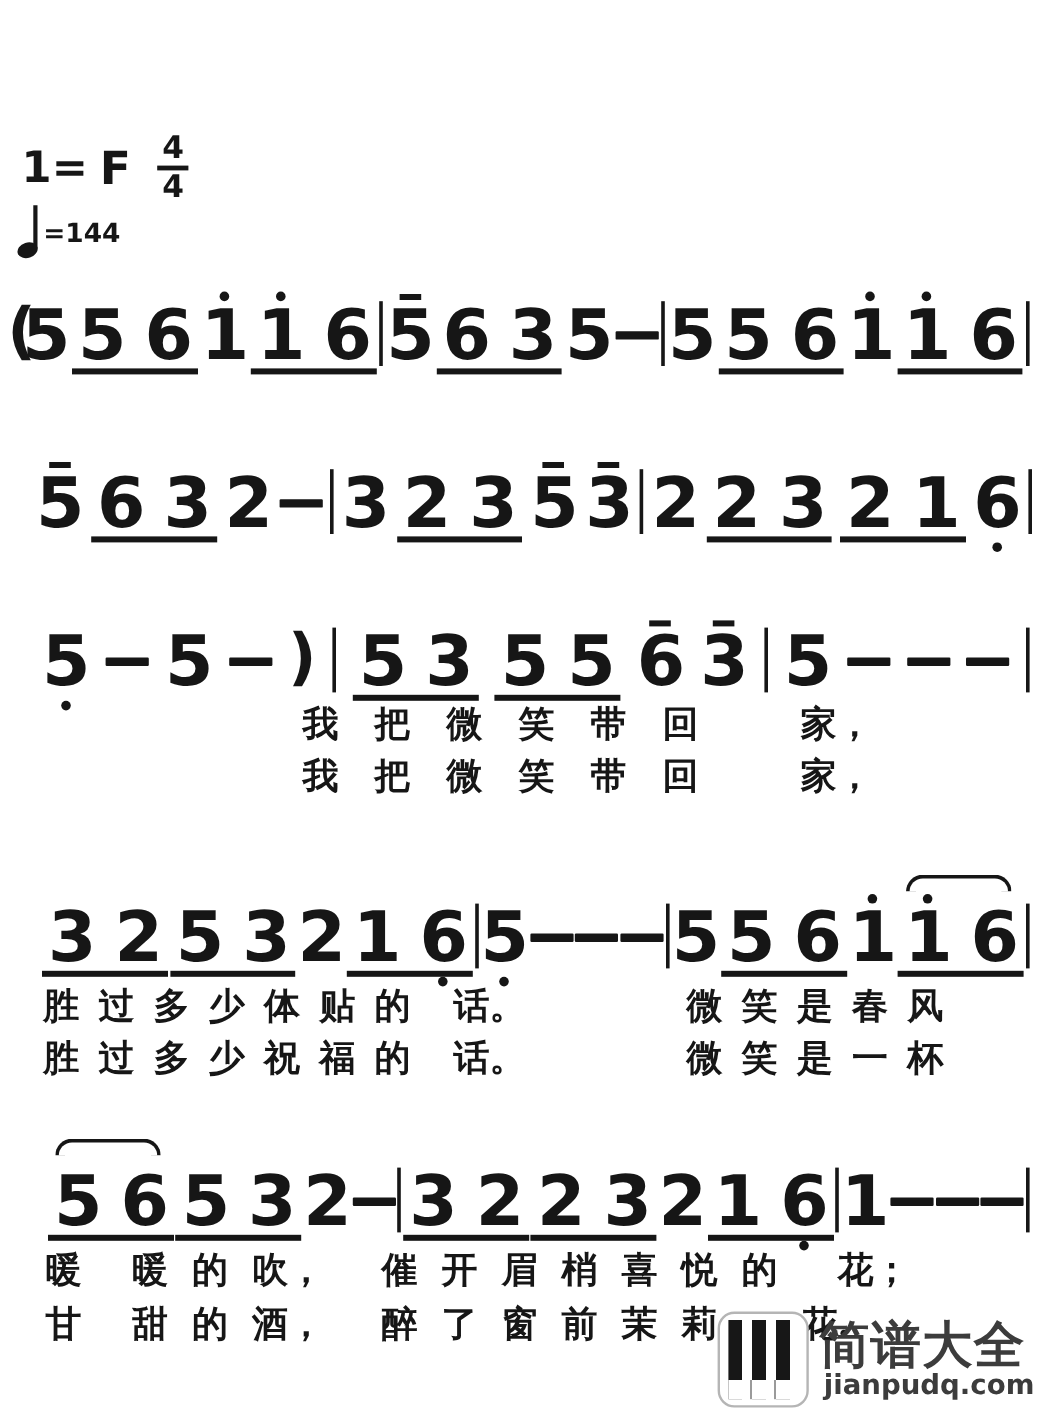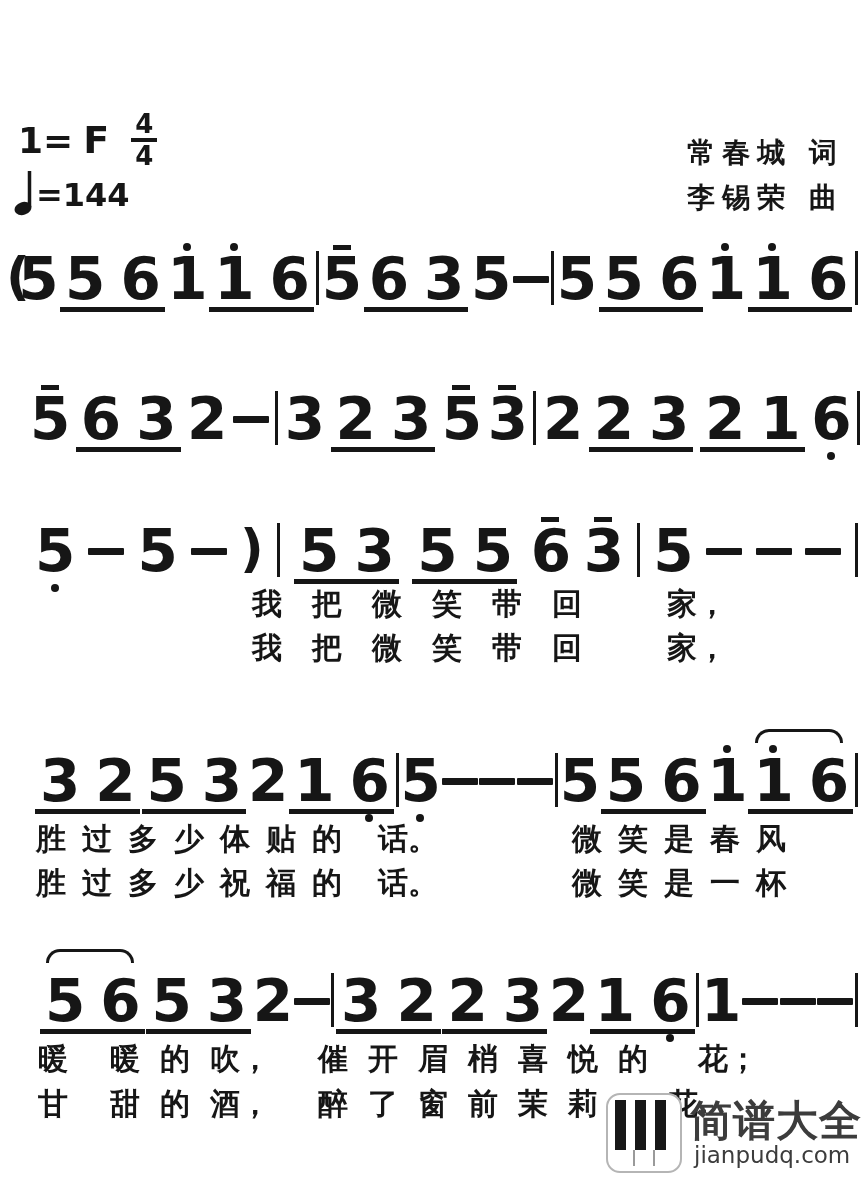--- a/index.html
+++ b/index.html
@@ -26,21 +26,21 @@
   }
   .keysig .prefix{font-size:36px;font-weight:600;}
   .keysig .key{font-size:38px;font-weight:800;margin-left:2px;}
   .frac{display:flex;flex-direction:column;align-items:center;margin-left:14px;line-height:1;}
   .frac .num,.frac .den{font-size:26px;font-weight:800;padding:1px 4px;}
   .frac .rule{width:26px;height:4px;background:#161616;}
   .temporow{
     position:absolute;top:168px;left:14px;
     display:flex;align-items:center;
   }
-  .temporow .eq{font-size:32px;font-weight:800;margin-left:2px;}
+  .temporow .eq{font-size:22px;font-weight:800;margin-left:2px;}
   .temporow .expr{font-size:29px;font-weight:700;margin-left:52px;letter-spacing:4px;
     font-family:"DejaVu Serif", serif;}
   .credits{
     position:absolute;top:130px;right:22px;
     text-align:left;
     font-family:"DejaVu Serif", serif;
     font-size:28px;font-weight:700;letter-spacing:7px;line-height:1.62;
     white-space:nowrap;
   }
   
@@ -93,21 +93,21 @@
   .wm-keybottom{
     position:absolute;left:7px;right:7px;bottom:5px;height:16px;
     background:linear-gradient(90deg,
       #ffffff 0 18px,#9a9a9a 18px 20px,
       #ffffff 20px 38px,#9a9a9a 38px 40px,
       #ffffff 40px 100%);
   }
   .wm-text{display:flex;flex-direction:column;align-items:flex-start;line-height:1.05;}
   .wm-brand{font-size:42px;color:#3c3c3c;font-weight:600;letter-spacing:1px;
     font-family:"DejaVu Sans", sans-serif;}
-  .wm-domain{font-size:23px;color:#3c3c3c;font-weight:400;margin-left:4px;}
+  .wm-domain{font-size:23px;color:#3c3c3c;font-weight:700;margin-left:4px;}
 </style>
 </head>
 <body>
 
 <div class="page">
 
 
   <div class="keysig">
     <span class="prefix">1=</span>
     <span class="key">F</span>
@@ -121,24 +121,20 @@
   <div class="temporow">
     <span>
       <svg width="20" height="50" viewBox="0 0 20 50">
         <line x1="15.5" y1="3" x2="15.5" y2="39" stroke="#161616" stroke-width="3.5"></line>
         <ellipse cx="9" cy="40.5" rx="8.6" ry="6.4" fill="#161616" transform="rotate(-18 9 40.5)"></ellipse>
       </svg>
     </span>
     <span class="eq">=144</span>
   </div>
 
-  <div class="credits">
-    <div>常春城 词</div>
-    <div>李锡荣 曲</div>
-  </div>
 
   <div id="music-root">
       <div class="music-line" style="top: 240px; left: 6px; width: 852px;">
         <div class="paren open">(</div>
         <div class="note">
           <div class="hi"></div>
           <div class="digit">5</div>
           <div class="lo"></div>
         </div>
         <div class="pair">

